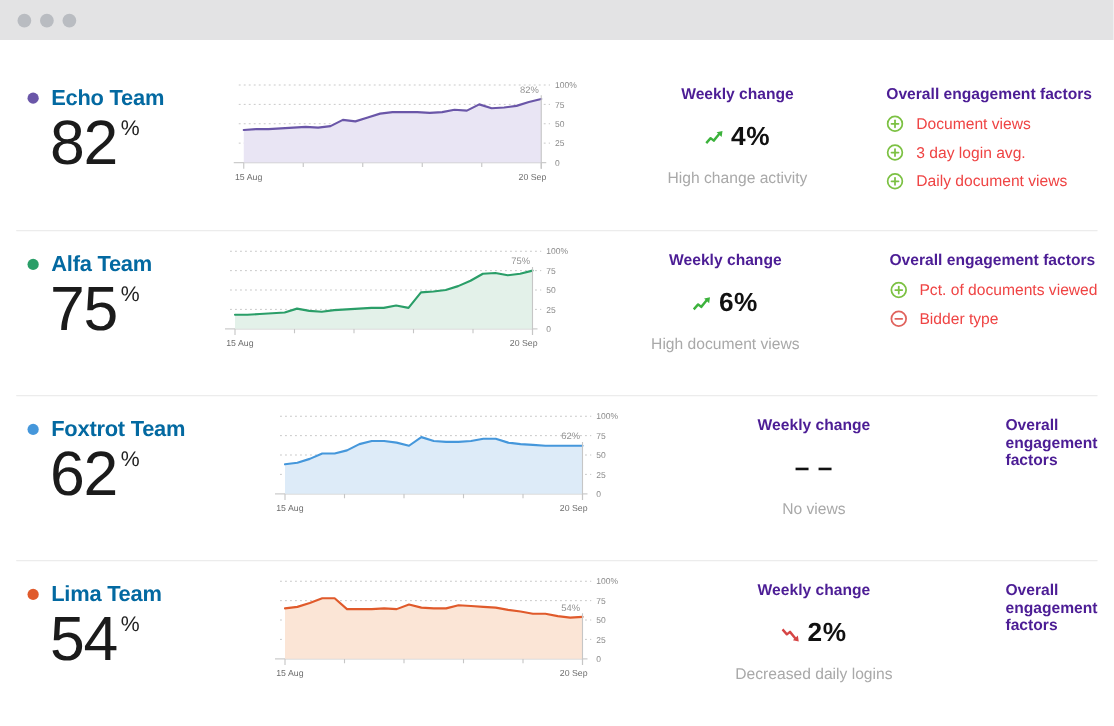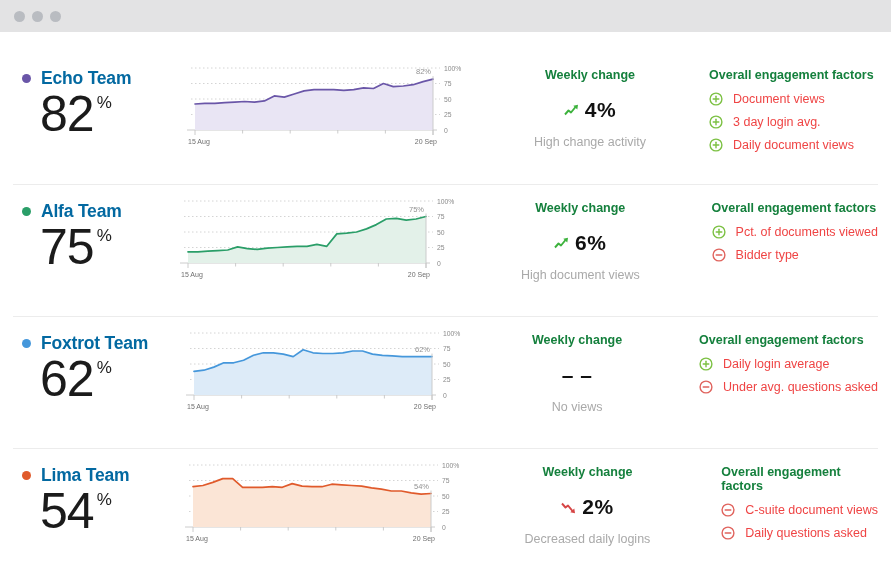--- a/index.html
+++ b/index.html
@@ -14,21 +14,21 @@
   .row + .row{border-top:1px solid #ececec;gap:36px;}
   .team-col{width:172px;padding-left:9px;box-sizing:border-box;}
   .team-head{display:flex;align-items:center;gap:10px;margin-top:4px;}
   .team-dot{width:9px;height:9px;border-radius:50%;flex:none;}
   .team-name{font-size:17.5px;font-weight:700;color:#0369a1;letter-spacing:-0.2px;white-space:nowrap;}
   .team-value{font-size:50px;font-weight:400;color:#1b1b1b;margin:0 0 0 18px;letter-spacing:-1px;line-height:1.0;}
   .team-value sup{font-size:17px;font-weight:400;color:#222;vertical-align:23px;margin-left:3px;letter-spacing:0;}
   .chart-col{width:300px;box-sizing:border-box;padding-top:0;}
   svg.spark{width:285px;height:86px;display:block;}
   .weekly-col{width:195px;box-sizing:border-box;text-align:center;padding-top:4px;padding-left:15px;}
-  .col-header{font-size:12.5px;font-weight:700;color:#15803d;}
+  .col-header{font-size:12.5px;font-weight:700;color:#4c1d95;}
   .weekly-value{margin-top:15px;height:26px;font-size:21px;font-weight:700;color:#111;
     display:flex;justify-content:center;align-items:center;gap:6px;letter-spacing:0.5px;}
   .weekly-note{margin-top:12px;font-size:12.5px;color:#a9a9a9;}
   .factors-col{flex:1;box-sizing:border-box;padding-left:29px;padding-top:4px;}
   .factor-list{margin-top:10px;}
   .factor{display:flex;align-items:center;gap:10px;margin-top:9px;font-size:12.5px;color:#ef4444;white-space:nowrap;}
   .factor svg{flex:none;display:block;}
   .trend-icon{display:flex;align-items:center;}
 </style>
 </head>
@@ -225,37 +225,20 @@
     <div class="weekly-col">
       <div class="col-header">Weekly change</div>
       <div class="weekly-value">
 
         <span>– –</span>
       </div>
       <div class="weekly-note">No views</div>
     </div>
     <div class="factors-col">
       <div class="col-header">Overall engagement factors</div>
-      <div class="factor-list">
-            <div class="factor">
-              <svg width="14" height="14" viewBox="0 0 14 14">
-                <circle cx="7" cy="7" r="5.9" fill="none" stroke="#7cc143" stroke-width="1.4"></circle>
-                <line x1="4.2" y1="7" x2="9.8" y2="7" stroke="#7cc143" stroke-width="1.4" stroke-linecap="round"></line>
-                <line x1="7" y1="4.2" x2="7" y2="9.8" stroke="#7cc143" stroke-width="1.4" stroke-linecap="round"></line>
-              </svg>
-              <span>Daily login average</span>
-            </div>
-            <div class="factor">
-              <svg width="14" height="14" viewBox="0 0 14 14">
-                <circle cx="7" cy="7" r="5.9" fill="none" stroke="#e0635d" stroke-width="1.4"></circle>
-                <line x1="4.2" y1="7" x2="9.8" y2="7" stroke="#e0635d" stroke-width="1.4" stroke-linecap="round"></line>
-              </svg>
-              <span>Under avg. questions asked</span>
-            </div>
-          </div>
     </div>
   </div>
 
   <div class="row">
     <div class="team-col">
       <div class="team-head">
         <span class="team-dot" style="background: rgb(224, 90, 43);"></span>
         <span class="team-name">Lima Team</span>
       </div>
       <div class="team-value"><span>54</span><sup>%</sup></div>
@@ -294,32 +277,16 @@
                 <path d="M1,2.5 L4.5,6.5 L7,4.5 L11.5,10" fill="none" stroke="#d64545" stroke-width="1.9" stroke-linejoin="round"></path>
                 <polygon points="14,12.2 13.3,7.4 9.3,11.2" fill="#d64545"></polygon>
               </svg>
             </span>
         <span>2%</span>
       </div>
       <div class="weekly-note">Decreased daily logins</div>
     </div>
     <div class="factors-col">
       <div class="col-header">Overall engagement factors</div>
-      <div class="factor-list">
-            <div class="factor">
-              <svg width="14" height="14" viewBox="0 0 14 14">
-                <circle cx="7" cy="7" r="5.9" fill="none" stroke="#e0635d" stroke-width="1.4"></circle>
-                <line x1="4.2" y1="7" x2="9.8" y2="7" stroke="#e0635d" stroke-width="1.4" stroke-linecap="round"></line>
-              </svg>
-              <span>C-suite document views</span>
-            </div>
-            <div class="factor">
-              <svg width="14" height="14" viewBox="0 0 14 14">
-                <circle cx="7" cy="7" r="5.9" fill="none" stroke="#e0635d" stroke-width="1.4"></circle>
-                <line x1="4.2" y1="7" x2="9.8" y2="7" stroke="#e0635d" stroke-width="1.4" stroke-linecap="round"></line>
-              </svg>
-              <span>Daily questions asked</span>
-            </div>
-          </div>
     </div>
   </div>
 </div>
 </div>
 
 </body></html>

